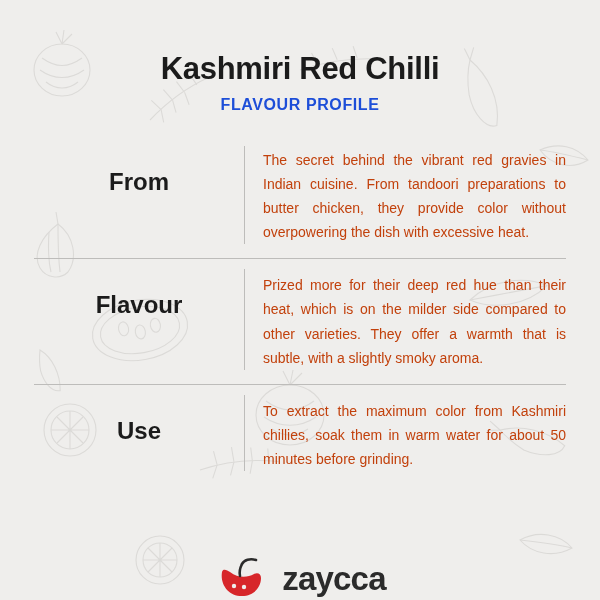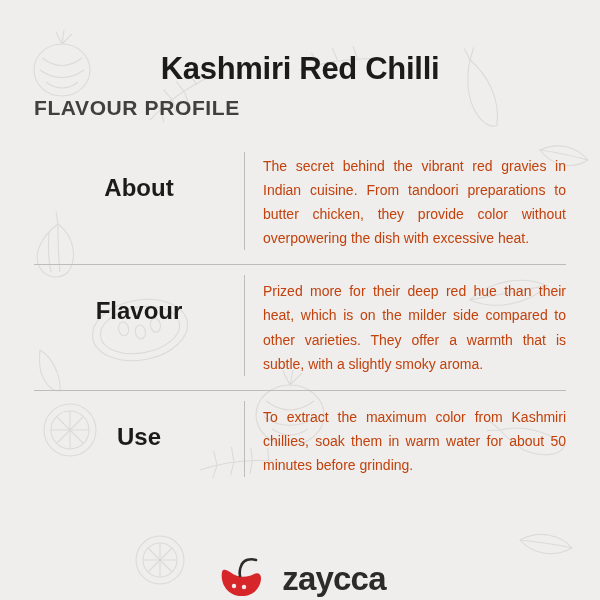--- a/index.html
+++ b/index.html
@@ -42,24 +42,24 @@
   .title {
     text-align: center;
     font-size: 31px;
     font-weight: bold;
     color: #1b1b1b;
     letter-spacing: -0.3px;
     margin: 4px 0 0 0;
     line-height: 1.1;
   }
   .subtitle {
-    text-align: left;
-    font-size: 21px;
-    font-weight: bold;
-    color: #404040;
+    text-align: center;
+    font-size: 16px;
+    font-weight: bold;
+    color: #1d4ed8;
     letter-spacing: 0.6px;
     margin: 10px 0 0 0;
   }
   .sections {
     margin-top: 22px;
     flex: 1 1 auto;
   }
   .section {
     display: flex;
     align-items: flex-start;
@@ -213,21 +213,21 @@
   </svg>
 
   <div class="content">
 
     <h1 class="title">Kashmiri Red Chilli</h1>
     <h2 class="subtitle">FLAVOUR PROFILE</h2>
 
     <div class="sections">
 
       <div class="section section-about">
-        <div class="sec-label">About</div>
+        <div class="sec-label">From</div>
         <div class="sec-divider"></div>
         <div class="sec-body">The secret behind the vibrant red gravies in Indian cuisine. From tandoori preparations to butter chicken, they provide color without overpowering the dish with excessive heat.</div>
       </div>
 
       <div class="section section-flavour">
         <div class="sec-label">Flavour</div>
         <div class="sec-divider"></div>
         <div class="sec-body">Prized more for their deep red hue than their heat, which is on the milder side compared to other varieties. They offer a warmth that is subtle, with a slightly smoky aroma.</div>
       </div>
 

